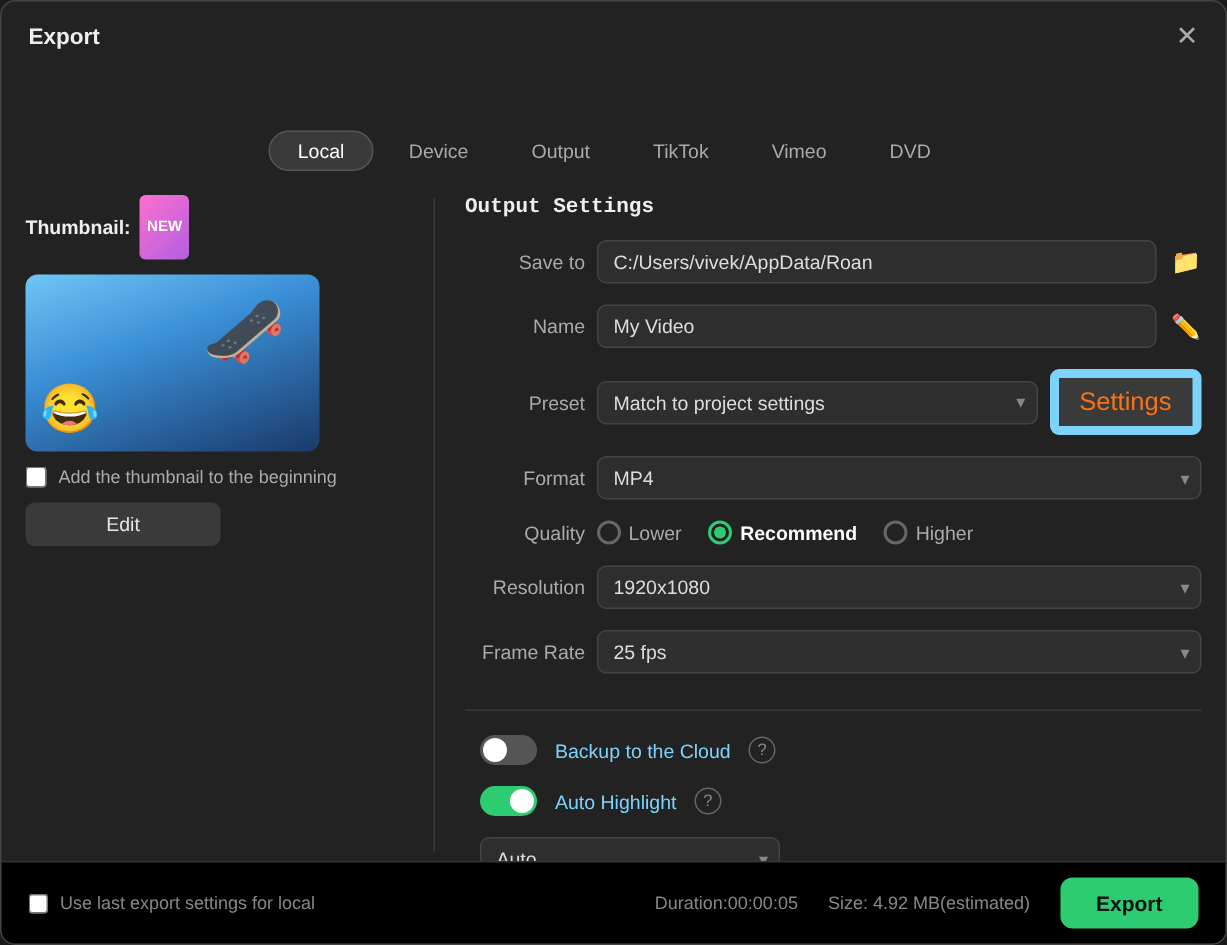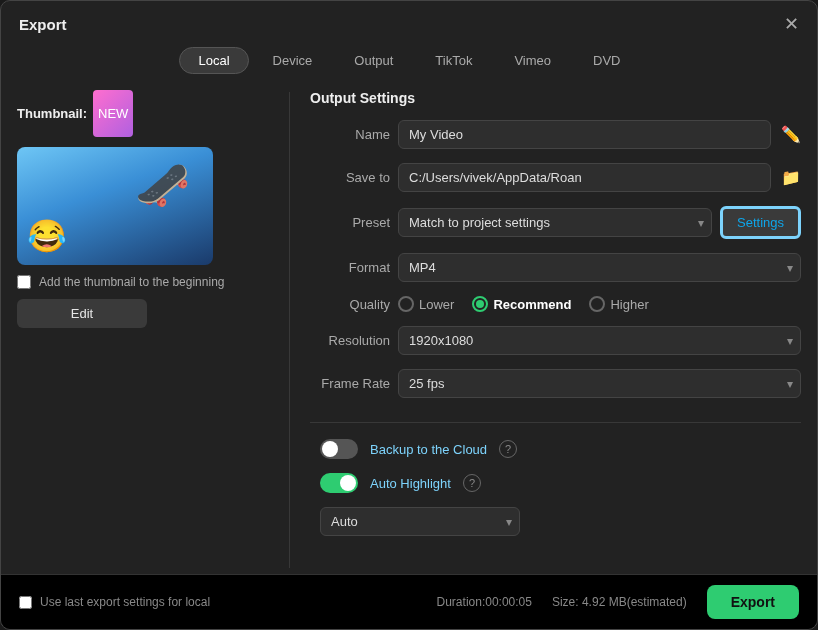--- a/index.html
+++ b/index.html
@@ -52,20 +52,21 @@
       flex-shrink: 0;
     }
     .tab {
       padding: 5px 18px;
       border-radius: 20px;
       cursor: pointer;
       color: #aaa;
       font-size: 13px;
       background: none;
       border: none;
+      margin-top: 40px;
     }
     .tab.active {
       background: #3a3a3a;
       color: #fff;
       border: 1.5px solid #555;
     }
     .main-content {
       display: flex;
       flex: 1;
       overflow: hidden;
@@ -84,22 +85,22 @@
       display: flex;
       align-items: center;
       gap: 6px;
       color: #eee;
       font-weight: 600;
       font-size: 13px;
     }
     .new-badge {
       background: linear-gradient(135deg, #ff6ecf, #b060e0);
       color: #fff;
-      font-size: 13px;
-      font-weight: 400;
+      font-size: 10px;
+      font-weight: 700;
       padding: 16px 5px;
       border-radius: 4px;
     }
     .thumbnail-img {
       width: 196px;
       height: 118px;
       border-radius: 8px;
       background: linear-gradient(160deg, #6ec6f5 0%, #3a8fd6 40%, #1a3a6a 100%);
       position: relative;
       overflow: hidden;
@@ -154,20 +155,21 @@
       padding: 4px 0 4px 8px;
     }
     .right-panel::-webkit-scrollbar { width: 6px; }
     .right-panel::-webkit-scrollbar-track { background: #2a2a2a; }
     .right-panel::-webkit-scrollbar-thumb { background: #555; border-radius: 3px; }
     .section-title {
       color: #eee;
       font-size: 14px;
       font-weight: 600;
       margin-bottom: 14px;
+      font-family: Liberation Mono, monospace;
     }
     .form-row {
       display: flex;
       align-items: center;
       margin-bottom: 14px;
       gap: 8px;
     }
     .form-label {
       width: 80px;
       color: #aaa;
@@ -217,25 +219,25 @@
       position: absolute;
       right: 8px;
       top: 50%;
       transform: translateY(-50%);
       color: #888;
       pointer-events: none;
       font-size: 12px;
     }
     .settings-btn {
       background: #3a3a3a;
-      border: 3px solid #7dd3fc;
+      border: 6px solid #7dd3fc;
       border-radius: 6px;
-      color: #0ea5e9;
+      color: #f97316;
       padding: 6px 14px;
-      font-size: 13px;
+      font-size: 17px;
       cursor: pointer;
       flex-shrink: 0;
     }
     .quality-row {
       display: flex;
       align-items: center;
       margin-bottom: 14px;
       gap: 8px;
     }
     .quality-label {
@@ -392,29 +394,29 @@
       </div>
       <button class="edit-btn">Edit</button>
     </div>
 
     <div class="divider-v"></div>
 
     <div class="right-panel">
       <div class="section-title">Output Settings</div>
 
       <div class="form-row">
+        <span class="form-label">Save to</span>
+        <input class="form-input" type="text" value="C:/Users/vivek/AppData/Roan" style="">
+        <span class="folder-icon">📁</span>
+      </div>
+
+      <div class="form-row">
         <span class="form-label">Name</span>
         <input class="form-input" type="text" value="My Video" style="">
         <span class="ai-icon">✏️</span>
-      </div>
-
-      <div class="form-row">
-        <span class="form-label">Save to</span>
-        <input class="form-input" type="text" value="C:/Users/vivek/AppData/Roan" style="">
-        <span class="folder-icon">📁</span>
       </div>
 
       <div class="form-row">
         <span class="form-label">Preset</span>
         <div class="select-wrap">
           <select class="form-select">
             <option>Match to project settings</option>
           </select>
           <span class="select-arrow">▾</span>
         </div>

